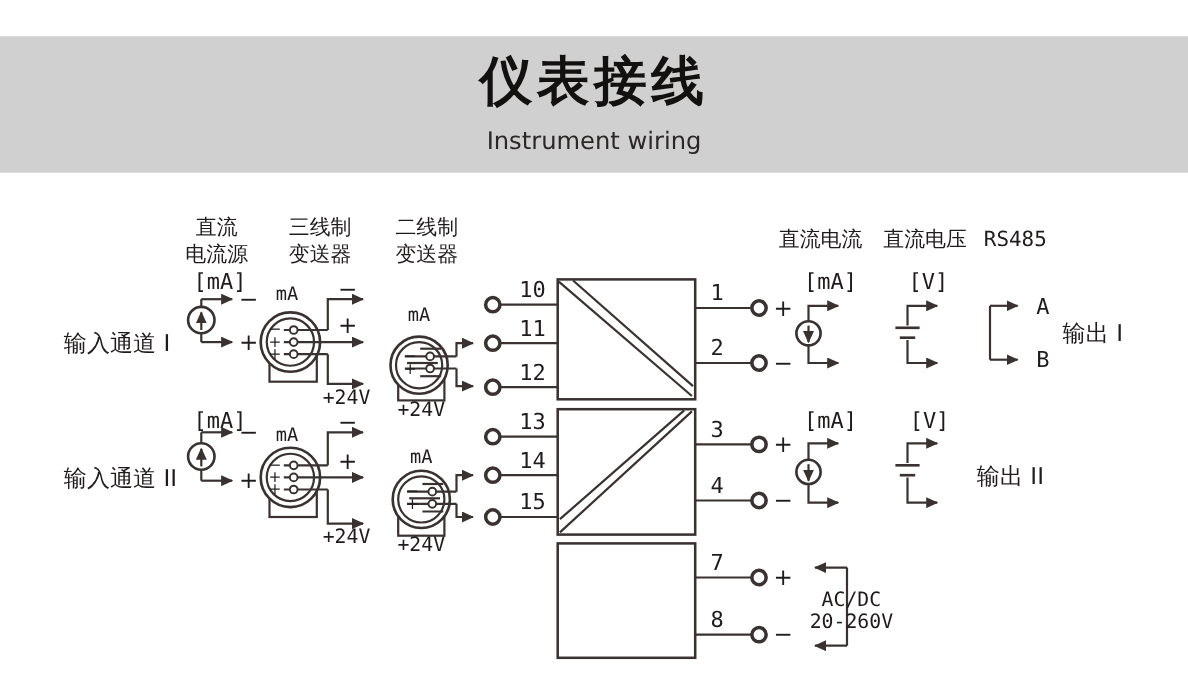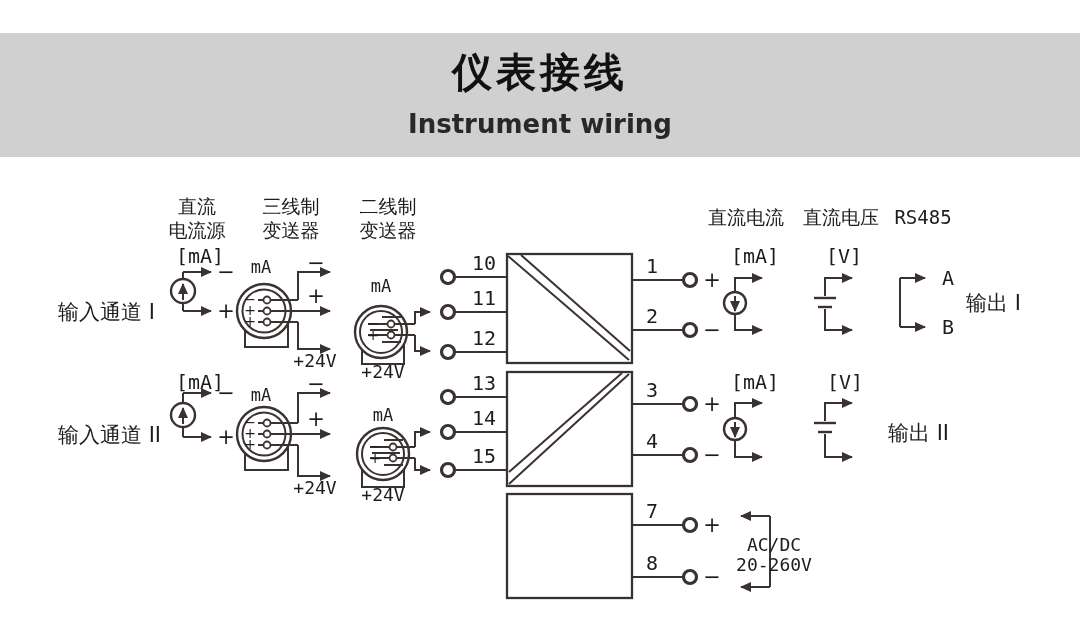--- a/index.html
+++ b/index.html
@@ -1,22 +1,22 @@
 <!DOCTYPE html>
 <html style="--banner: #d0d0d0; --line: #3a3231; --text: #201c1c;"><head>
 <meta charset="utf-8">
 <style>
   :root{ --banner:#d0d0d0; --line:#3a3231; --text:#201c1c; }
   html,body{margin:0;padding:0;}
   body{width:1080px;height:633px;background:#fff;position:relative;overflow:hidden;
        font-family:"DejaVu Sans",sans-serif;}
   .banner{position:absolute;left:0;top:33px;width:1080px;height:124px;background:var(--banner);
           display:flex;flex-direction:column;align-items:center;justify-content:center;}
-  .title{font-size:40px;font-weight:bold;color:#131010;letter-spacing:4px;line-height:1.05;}
-  .subtitle{font-size:26px;color:#2b2727;margin-top:16px;font-weight:bold;}
+  .title{font-size:48px;font-weight:bold;color:#131010;letter-spacing:4px;line-height:1.05;}
+  .subtitle{font-size:22px;color:#2b2727;margin-top:16px;}
   svg.diagram{position:absolute;left:0;top:0;}
   text{fill:var(--text);}
   .mid{text-anchor:middle;}
   .cn{font-size:19px;}
   .cnl{font-size:21px;}
   .mono{font-family:"DejaVu Sans Mono",monospace;}
   .f20{font-size:20px;}
   .f18{font-size:18px;}
   .f17{font-size:17px;}
   .sign{font-size:21px;}

